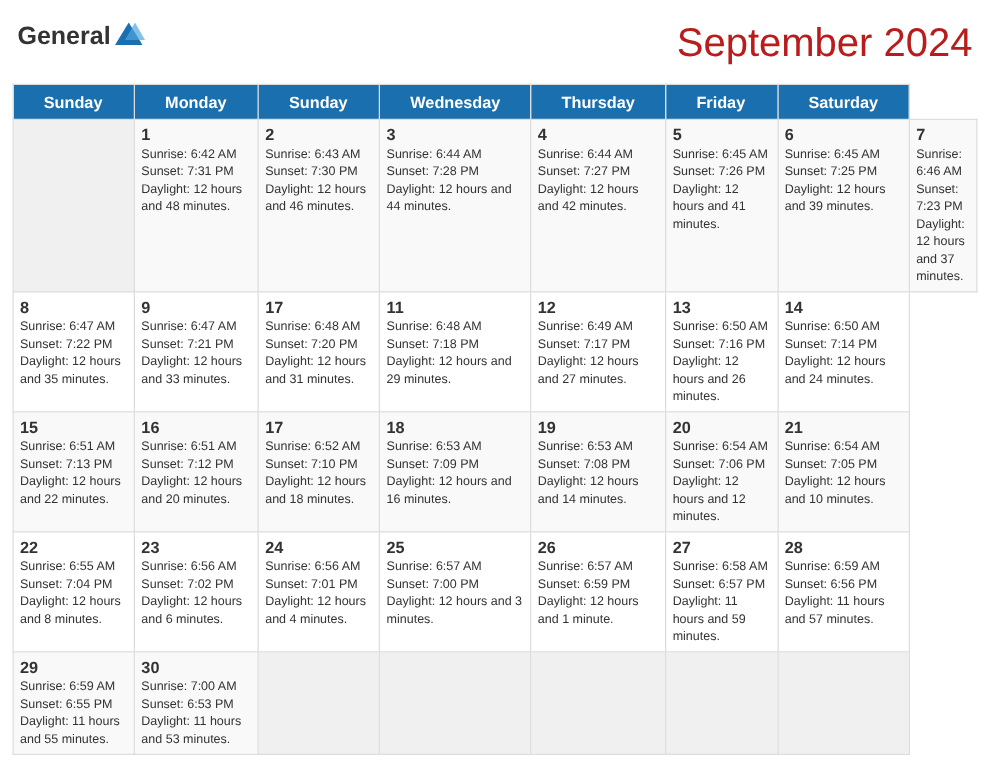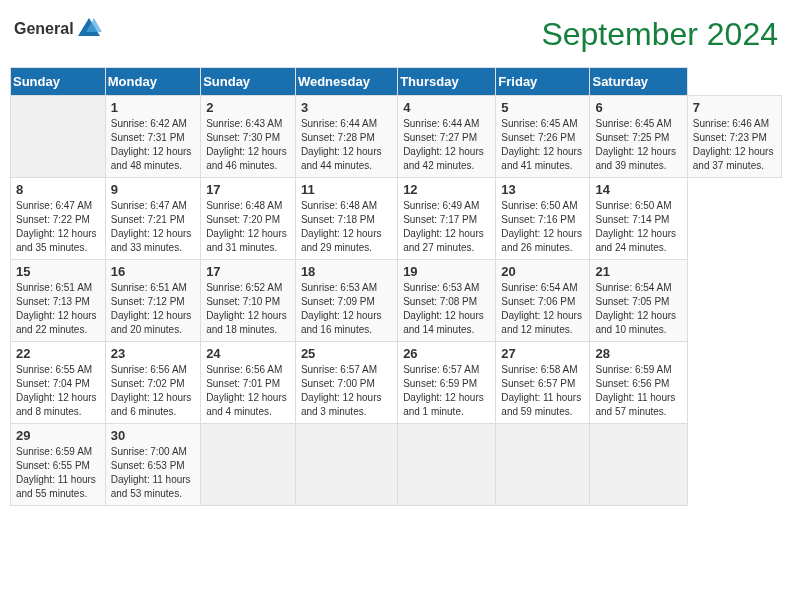--- a/index.html
+++ b/index.html
@@ -19,37 +19,37 @@
     }
     .logo {
       display: flex;
       align-items: center;
     }
     .title-block {
       text-align: right;
     }
     .month-title {
       font-size: 32px;
-      color: #15803d;
+      color: #b91c1c;
       font-weight: normal;
     }
     .subtitle {
       font-size: 14px;
       color: #555;
     }
     .calendar {
       width: 100%;
       border-collapse: collapse;
     }
     .calendar thead th {
       background-color: #1a6faf;
       color: #fff;
       font-size: 13px;
       font-weight: bold;
-      padding: 6px 2px;
+      padding: 6px 24px;
       text-align: left;
       border: 1px solid #ddd;
     }
     .calendar tbody td {
       vertical-align: top;
       border: 1px solid #ddd;
       padding: 4px 5px;
       width: 113px;
       min-height: 80px;
       font-size: 10.5px;
@@ -77,21 +77,21 @@
       background: #f0f0f0 !important;
     }
   </style>
 </head>
 <body>
 
 <div class="header">
   <div class="logo">
     <div>
       <div style="display:flex; align-items:center; gap:2px;">
-        <div style="font-size:16px; font-weight:bold; color:#333; line-height:1;">
+        <div style="font-size:20px; font-weight:bold; color:#333; line-height:1;">
           <span style="color:#333;">General</span>
         </div>
         <svg width="26" height="26" viewBox="0 0 26 26">
           <polygon points="13,2 24,20 2,20" fill="#1a6faf"></polygon>
           <polygon points="18,2 26,16 10,16" fill="#4da6e0" opacity="0.7"></polygon>
         </svg>
       </div>
     </div>
   </div>
   <div class="title-block">

